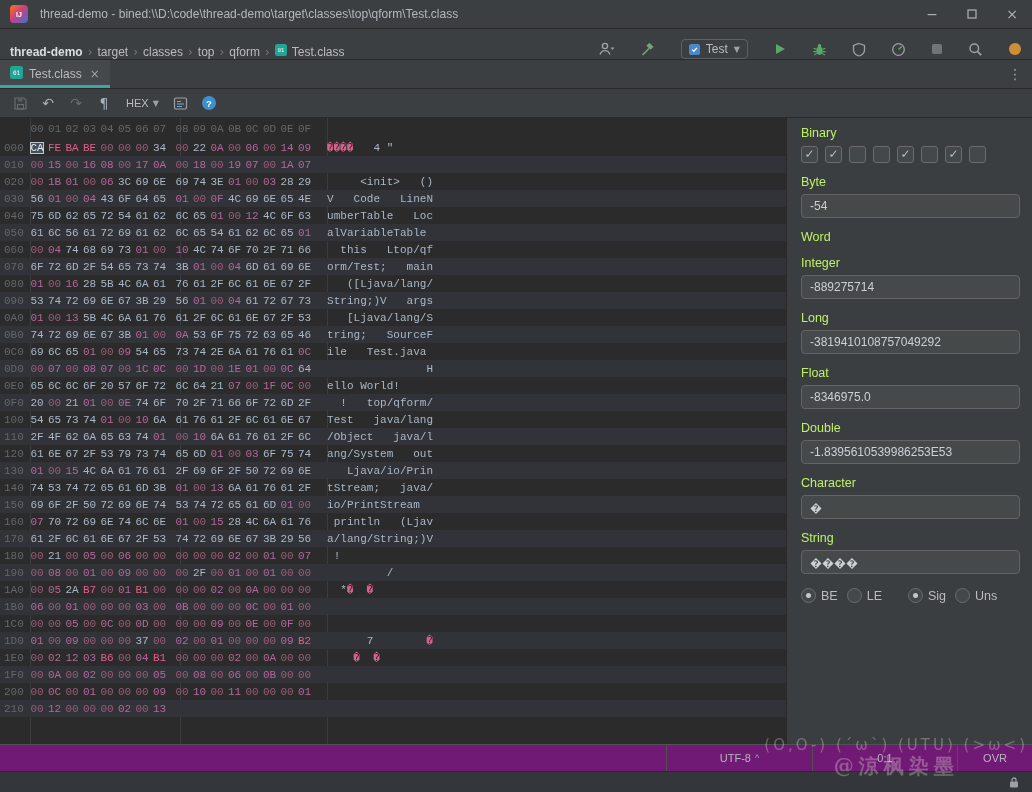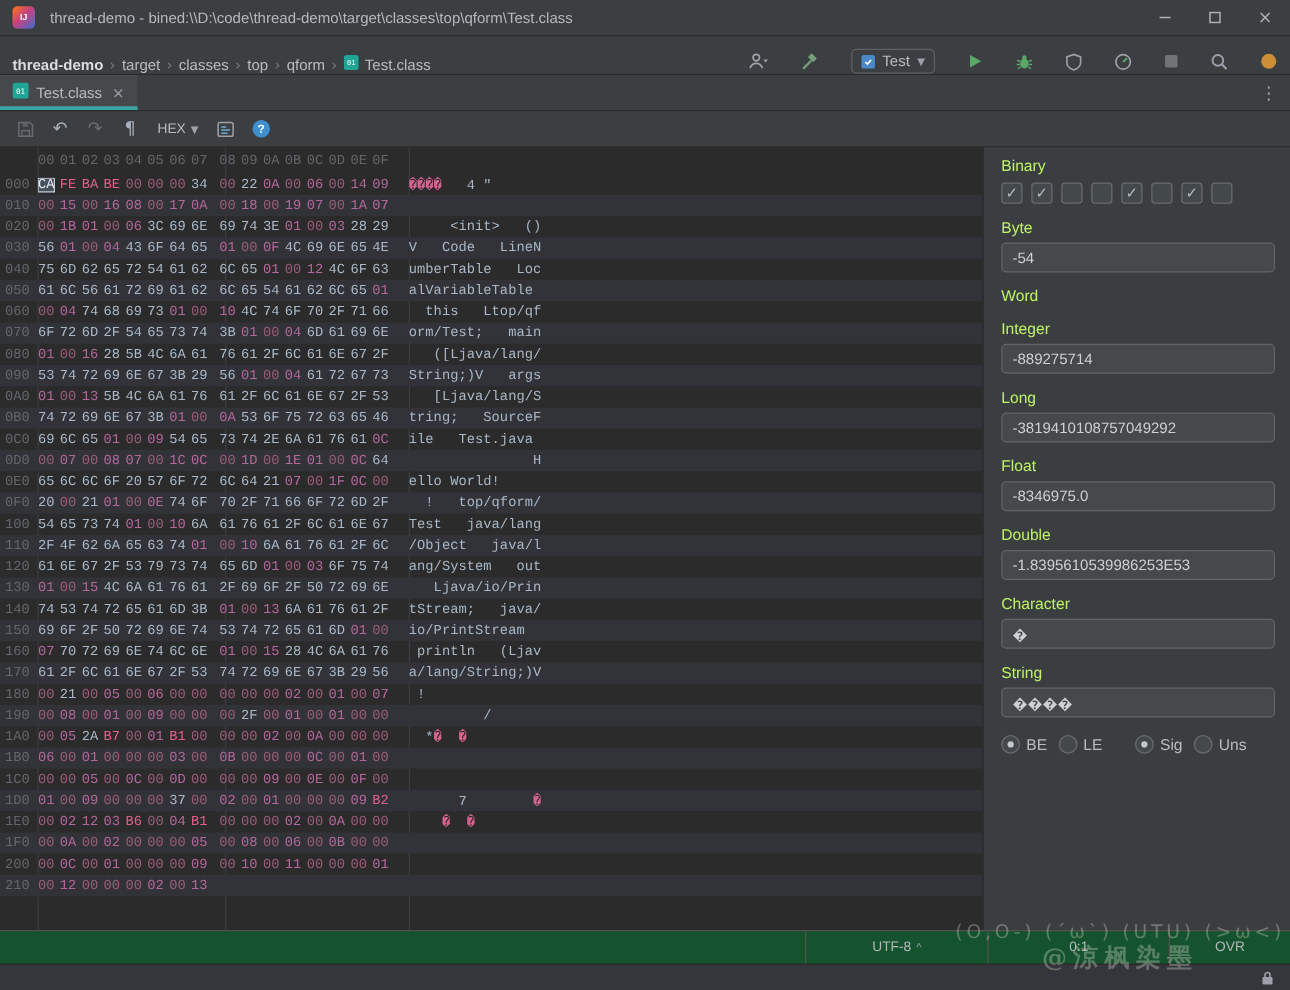--- a/index.html
+++ b/index.html
@@ -83,25 +83,25 @@
       border-radius:3px;display:flex;align-items:center;justify-content:center;
       color:#B6BEC6;font-size:12px;font-family:"DejaVu Sans",sans-serif;}
   .radio-row{margin-top:14px;display:flex;align-items:center;gap:9px;}
   .radio-wrap{display:flex;align-items:center;gap:5px;}
   .radio{width:15px;height:15px;box-sizing:border-box;border-radius:50%;border:1px solid #6B6B6B;
          background:#43494B;position:relative;flex:none;}
   .radio.on::after{content:"";position:absolute;left:4px;top:4px;width:5px;height:5px;border-radius:50%;background:#C2C8CE;}
   .radio-group-gap{width:8px;}
 
   
-  .statusbar{height:26px;background:#14532d;border-top:1px solid #515151;display:flex;align-items:stretch;
+  .statusbar{height:26px;background:#701a75;border-top:1px solid #515151;display:flex;align-items:stretch;
              font-size:11px;color:#B4B8BC;flex:none;}
   .sb-fill{flex:1;}
   .sb-seg{border-left:1px solid #515151;display:flex;align-items:center;justify-content:center;gap:4px;box-sizing:border-box;}
-  .seg-enc{width:146px;}  .seg-size{width:147px;}  .seg-pos{width:145px;}  .seg-mode{width:97px;}
+  .seg-enc{width:146px;}  .seg-size{width:147px;}  .seg-pos{width:145px;}  .seg-mode{width:75px;}
   .enc-caret{font-size:9px;color:#9DA0A8;}
 
   .bottomstrip{height:20px;background:#33363A;border-top:1px solid #2A2A2A;display:flex;align-items:center;
                justify-content:flex-end;padding-right:12px;flex:none;}
 
   
   .watermark{position:absolute;right:4px;bottom:14px;z-index:60;opacity:.32;color:#E8E2D8;
              text-align:center;pointer-events:none;line-height:1.2;}
   .wm1{font-size:15px;letter-spacing:3px;font-family:"DejaVu Sans",sans-serif;}
   .wm2{font-size:20px;font-weight:bold;letter-spacing:5px;font-family:"DejaVu Serif",serif;}

